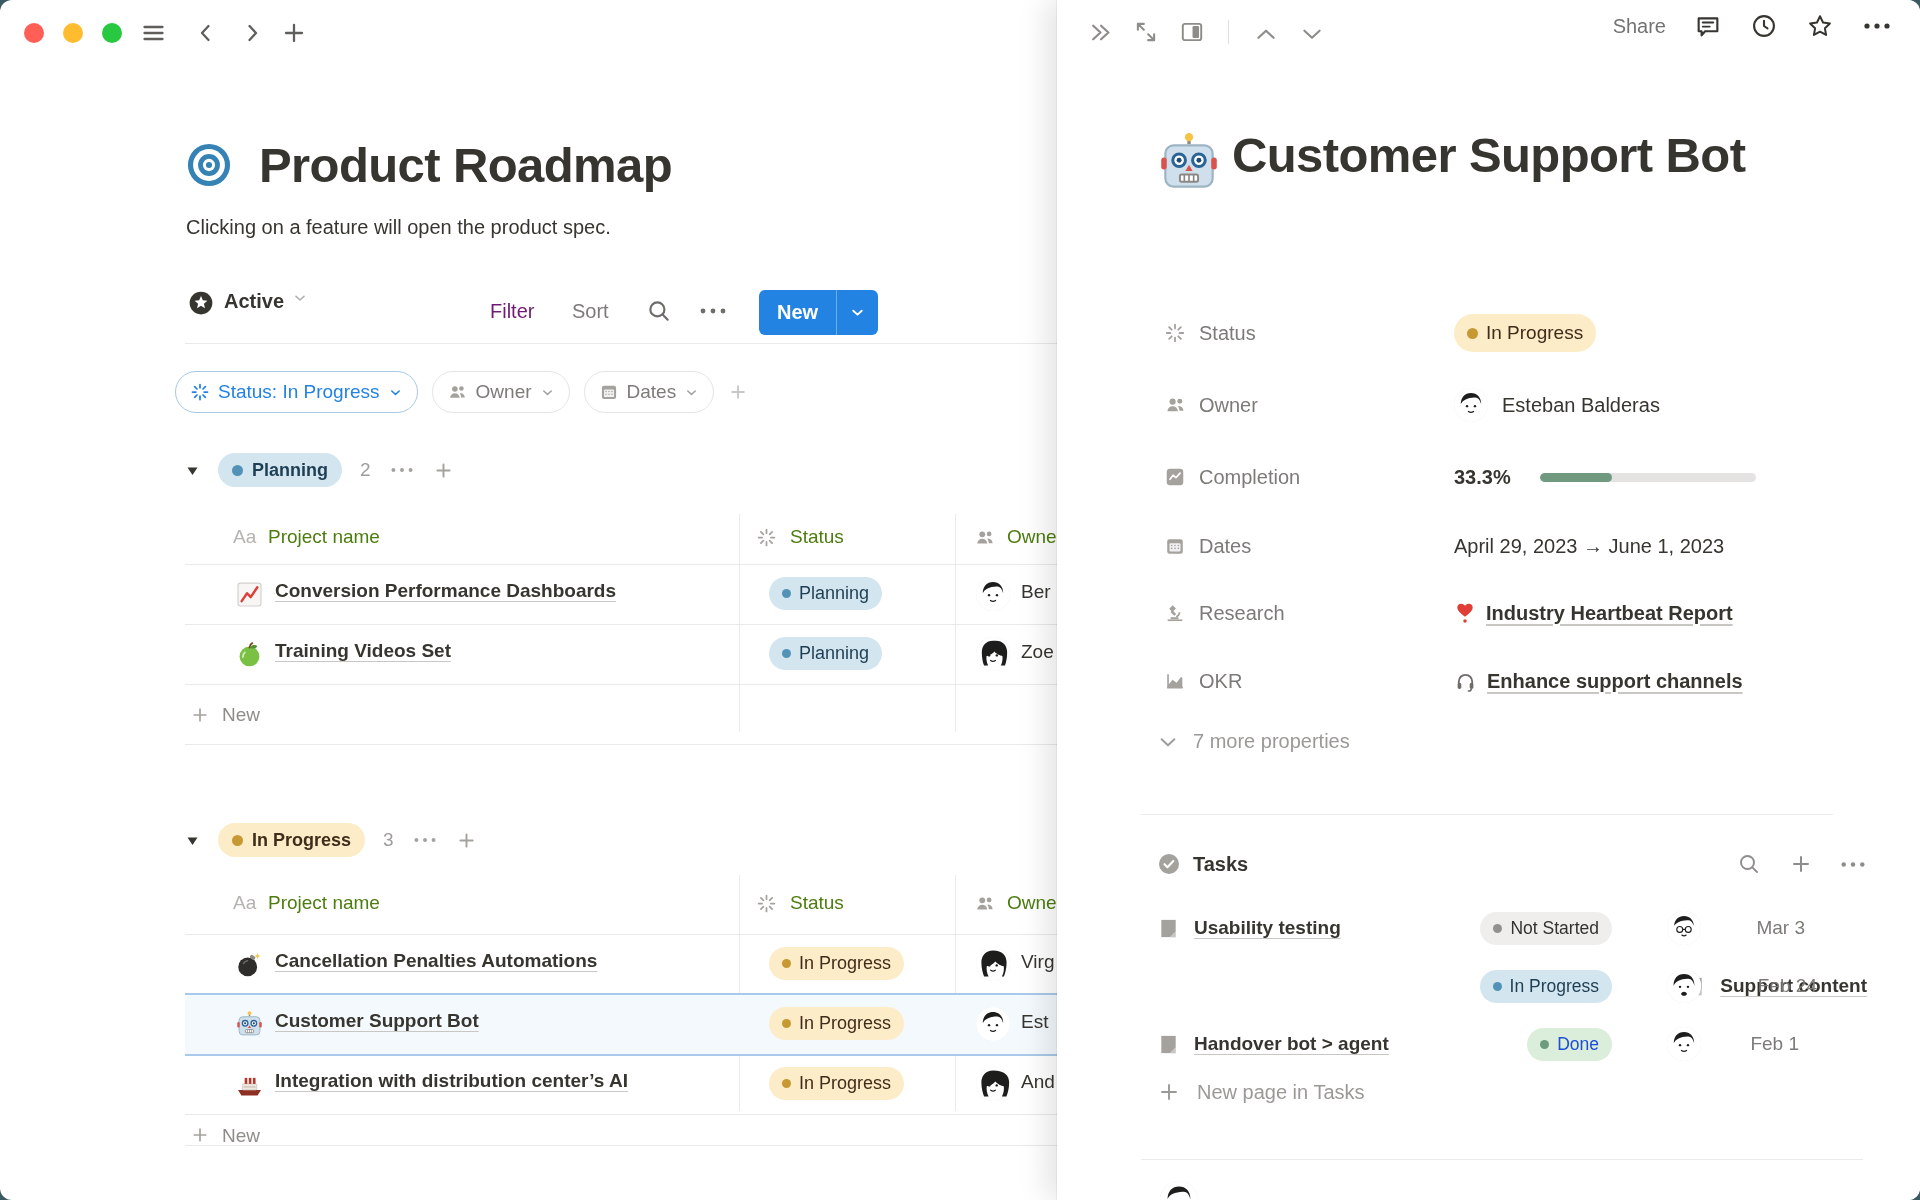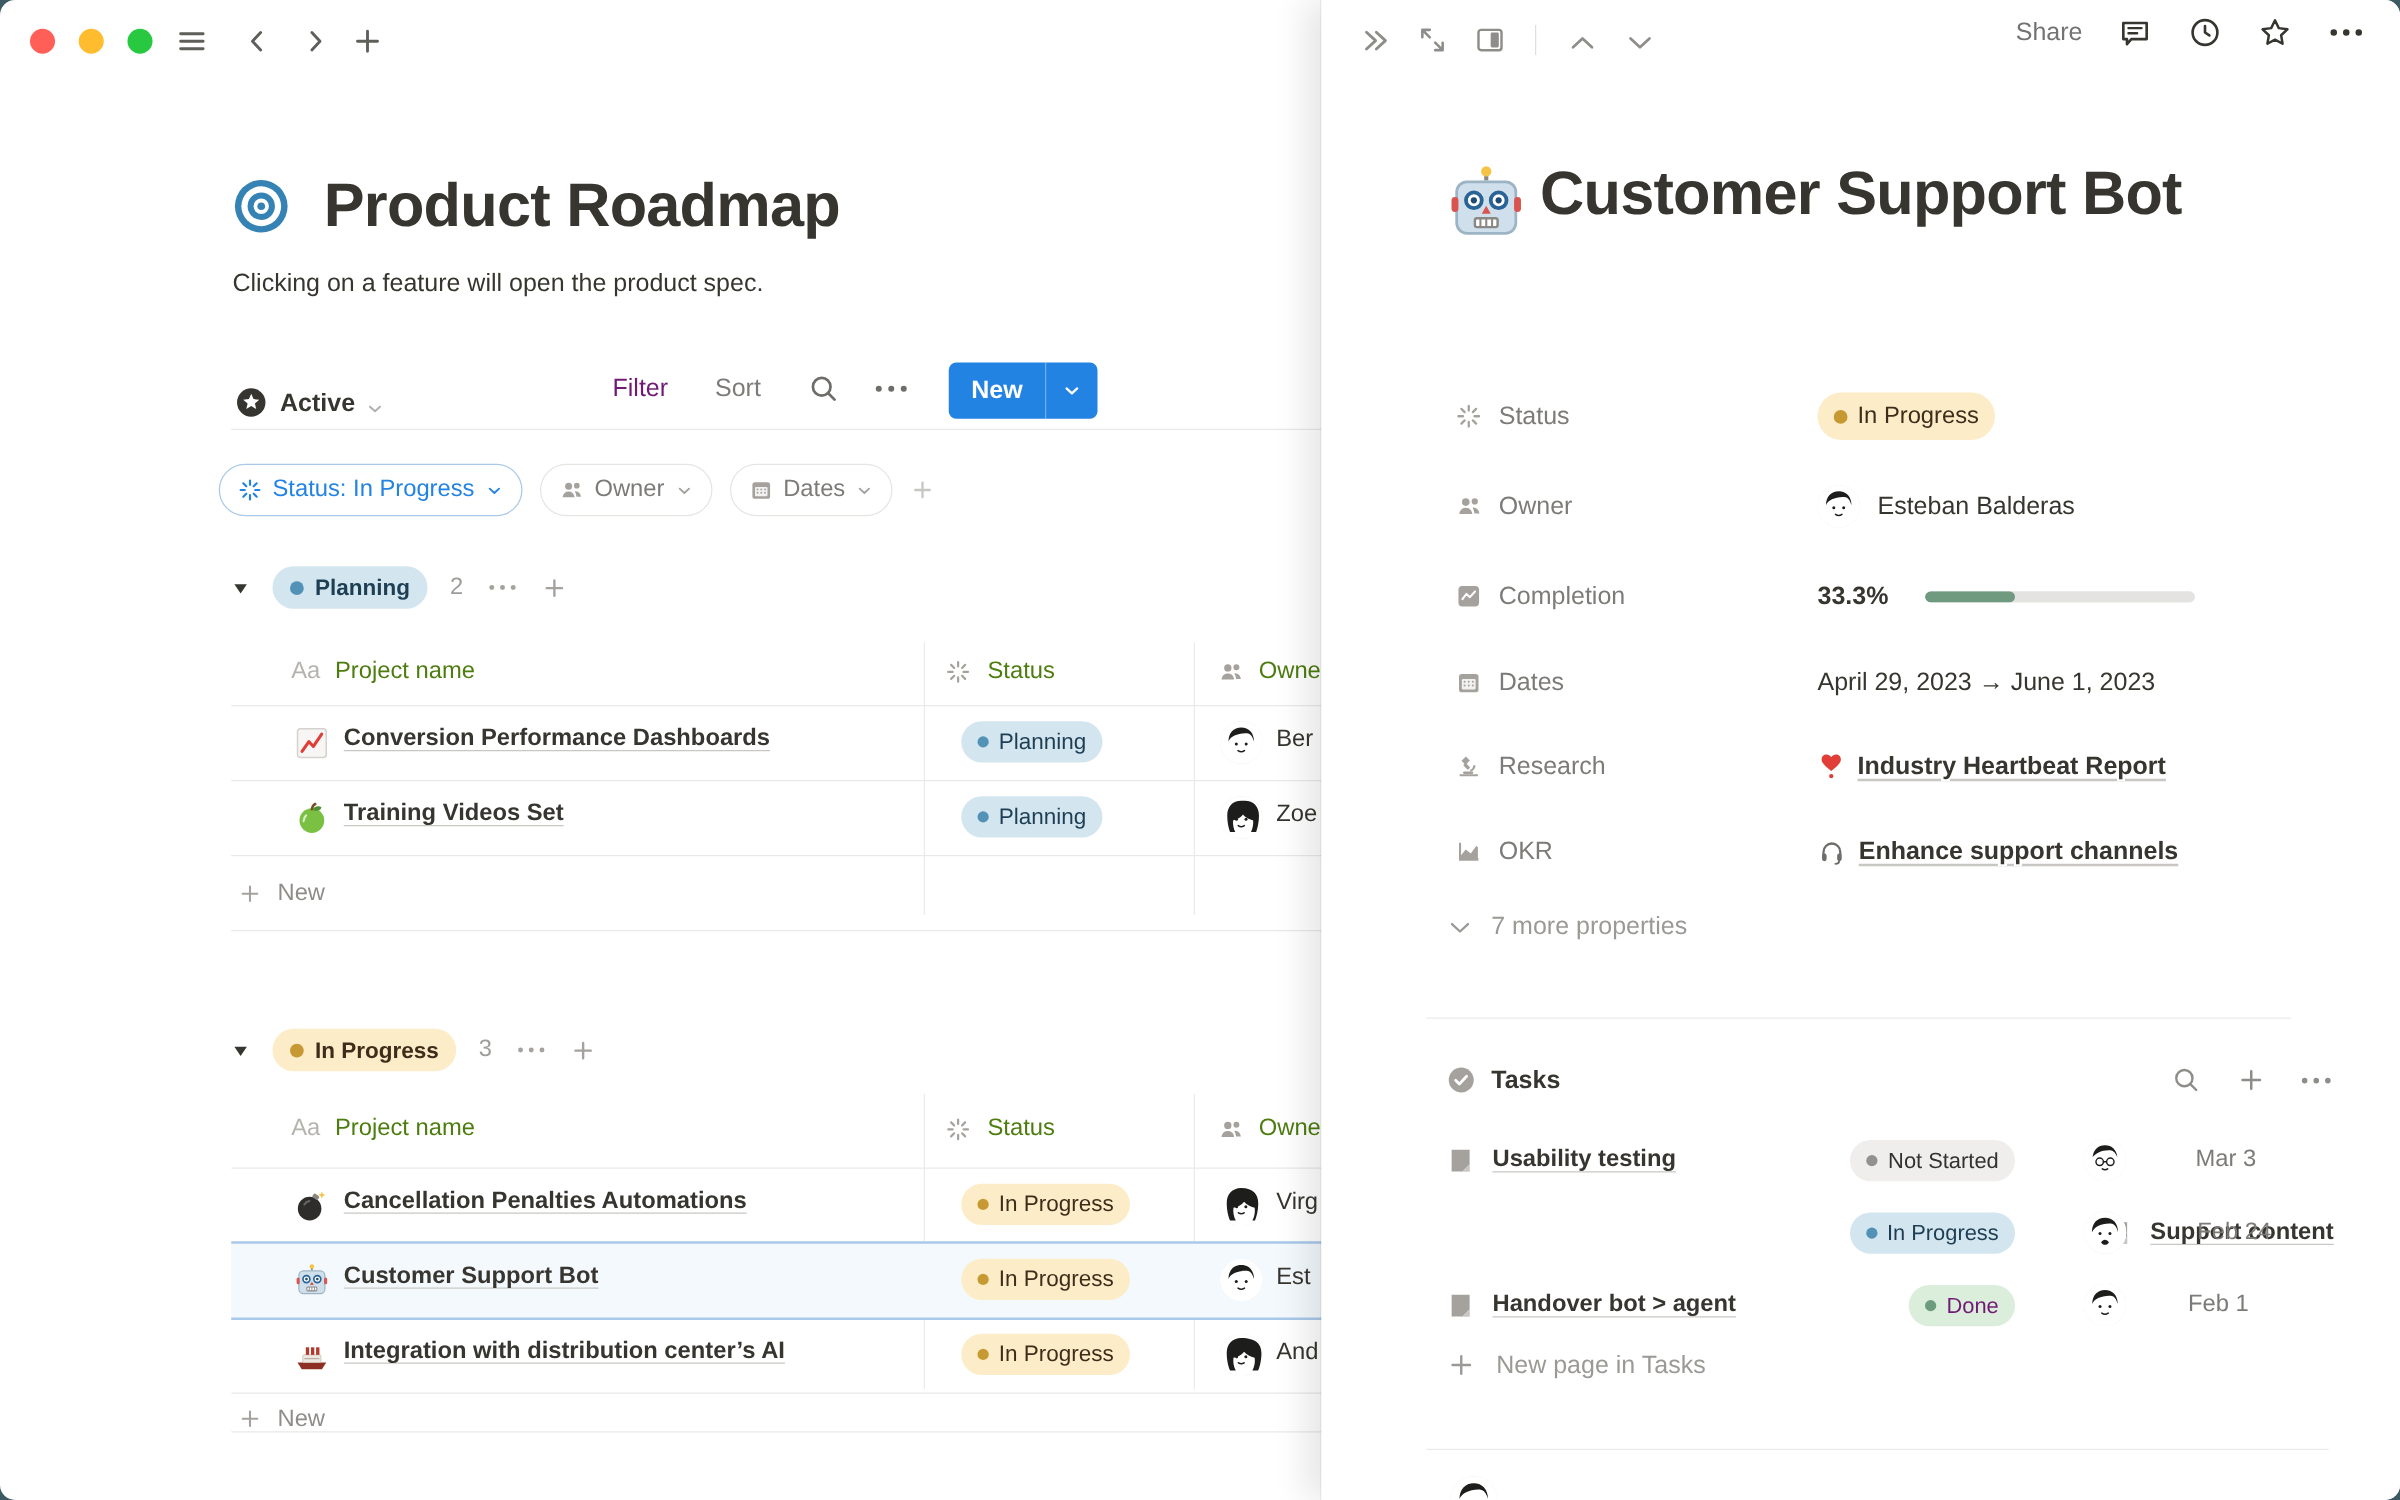--- a/index.html
+++ b/index.html
@@ -6,21 +6,21 @@
   body{font-family:"Liberation Sans","DejaVu Sans",sans-serif;color:#37352f;}
   .screen{position:relative;width:1920px;height:1200px;background:#3c5a64;overflow:hidden;}
   .window{position:absolute;inset:0;background:#fff;border-radius:12px;overflow:hidden;}
   .abs{position:absolute;}
   .ic{display:inline-flex;align-items:center;justify-content:center;}
   
   .tl{width:20px;height:20px;border-radius:50%;}
   
   .page-title{font-size:49px;font-weight:700;letter-spacing:-0.6px;color:#37352f;}
   .subtitle{font-size:20px;color:#37352f;}
-  .view-row{display:flex;align-items:flex-end;}
+  .view-row{display:flex;align-items:flex-start;}
   .view-name{font-size:20px;font-weight:600;margin-left:10px;}
   .toolbar-text{font-size:20px;color:#7d7b78;}
   .blue{color:#701a75;}
   .new-btn{display:flex;align-items:center;background:#2383e2;border-radius:6px;height:45px;color:#fff;}
   .new-btn .lbl{font-size:20px;font-weight:600;padding:0 18px;}
   .new-btn .sep{width:1px;height:45px;background:rgba(255,255,255,.35);}
   .chip{display:inline-flex;align-items:center;gap:8px;height:40px;border-radius:21px;padding:0 14px;font-size:19px;background:#fff;}
   .chip.sel{border:1.5px solid #a9c9e8;color:#2383e2;}
   .chip.plain{border:1.5px solid #e6e5e2;color:#7d7b78;}
   .gpill{display:inline-flex;align-items:center;gap:9px;height:34px;border-radius:17px;padding:0 14px;font-size:18px;font-weight:600;}
@@ -31,21 +31,21 @@
   .thead{font-size:19px;color:#4d7c0f;}
   .tbl{position:absolute;left:185px;width:905px;}
   .vline{position:absolute;top:0;width:1px;background:#ebebea;}
   .trow{position:relative;height:59px;border-bottom:1px solid #e9e9e7;}
   .rowname{font-size:19px;font-weight:600;color:#37352f;text-decoration:underline;text-decoration-color:#c9c7c4;text-underline-offset:4px;white-space:nowrap;}
   .pill{display:inline-flex;align-items:center;gap:8px;border-radius:999px;height:33px;padding:0 13px;font-size:18px;white-space:nowrap;}
   .pill .dot{width:9px;height:9px;border-radius:50%;}
   .pill.blue{background:#d3e5ef;color:#1d3e53;}.pill.blue .dot{background:#5292b6;}
   .pill.yellow{background:#fdecc8;color:#402c1b;}.pill.yellow .dot{background:#c79932;}
   .pill.gray{background:#efeeec;color:#34322e;}.pill.gray .dot{background:#91918e;}
-  .pill.green{background:#dbeddb;color:#701a75;}.pill.green .dot{background:#6c9b7d;}
+  .pill.green{background:#dbeddb;color:#1d4ed8;}.pill.green .dot{background:#6c9b7d;}
   .ownername{font-size:19px;color:#37352f;white-space:nowrap;}
   .newrow{display:flex;align-items:center;gap:12px;color:#8f8d89;font-size:19px;}
   .hl{position:absolute;left:-14px;top:-2px;right:-30px;bottom:-2px;border:2px solid #a9c9ea;background:#f4f9fd;border-radius:3px;}
   .av{border-radius:50%;background:#fff;box-shadow:0 0 0 1px #e3e2e0 inset;}
   
   .panel{position:absolute;left:1057px;top:0;width:863px;height:1200px;background:#fff;box-shadow:-12px 0 26px rgba(0,0,0,.10), -1px 0 0 rgba(0,0,0,.05);}
   .ptitle{font-size:49px;line-height:58px;font-weight:700;letter-spacing:-0.6px;width:545px;}
   .prop-label{font-size:20px;color:#7d7b78;}
   .prop-value{font-size:20px;color:#37352f;}
   .link{font-size:20px;font-weight:600;color:#37352f;text-decoration:underline;text-decoration-color:#c9c7c4;text-underline-offset:4px;}

